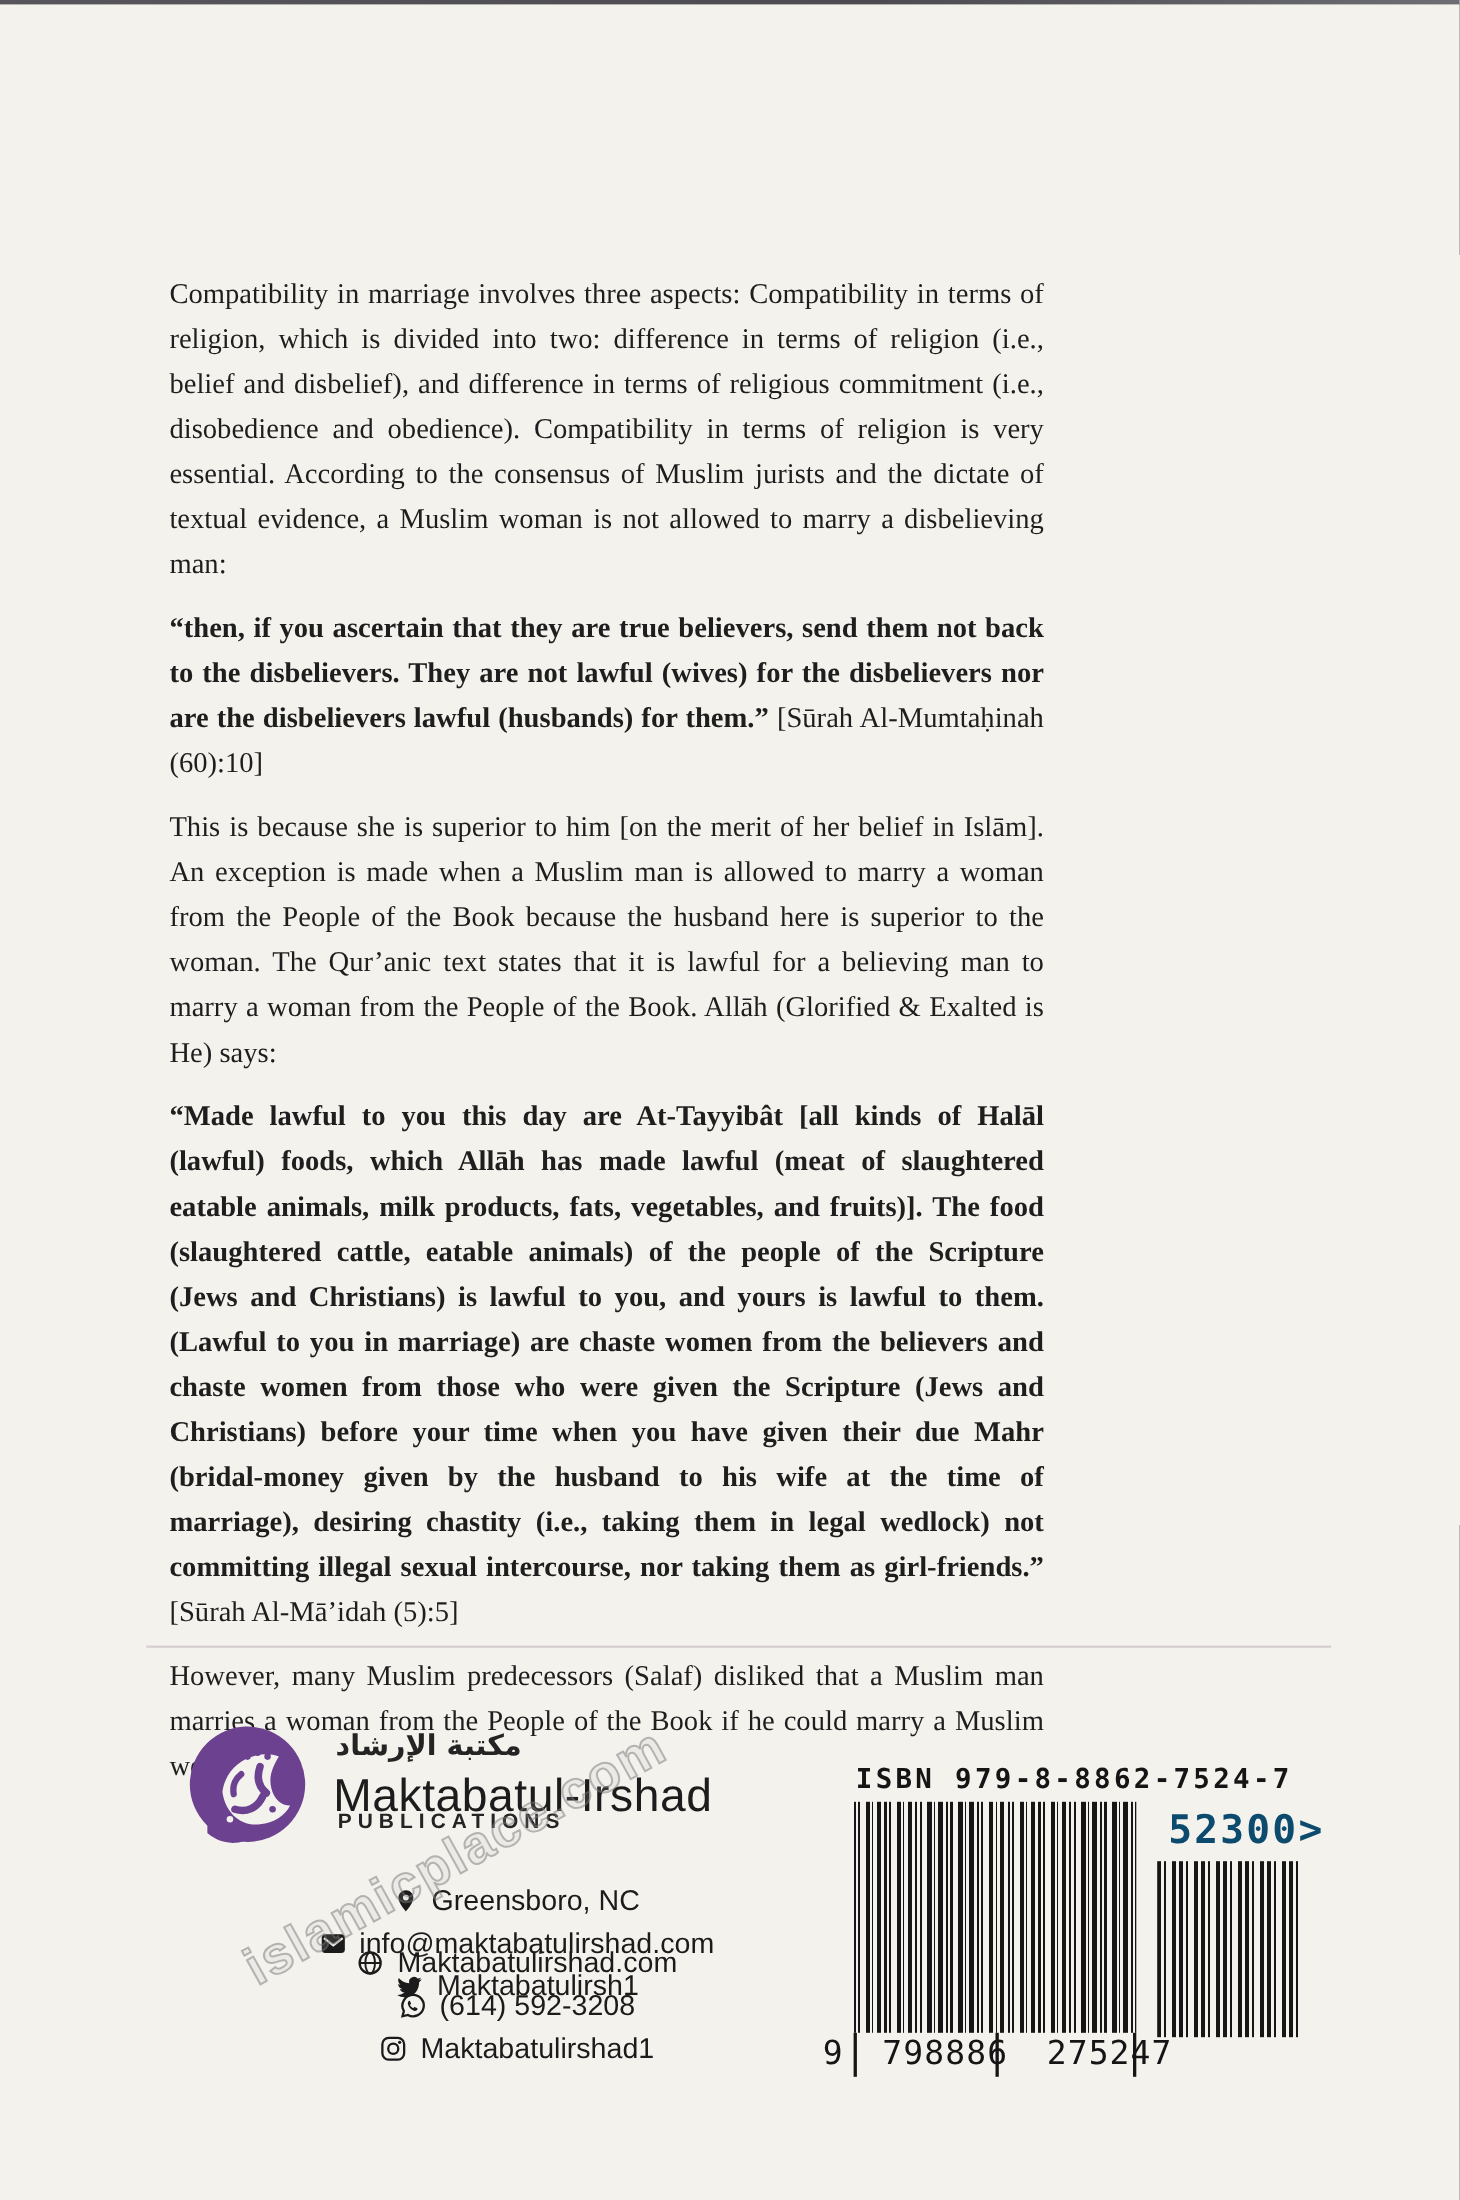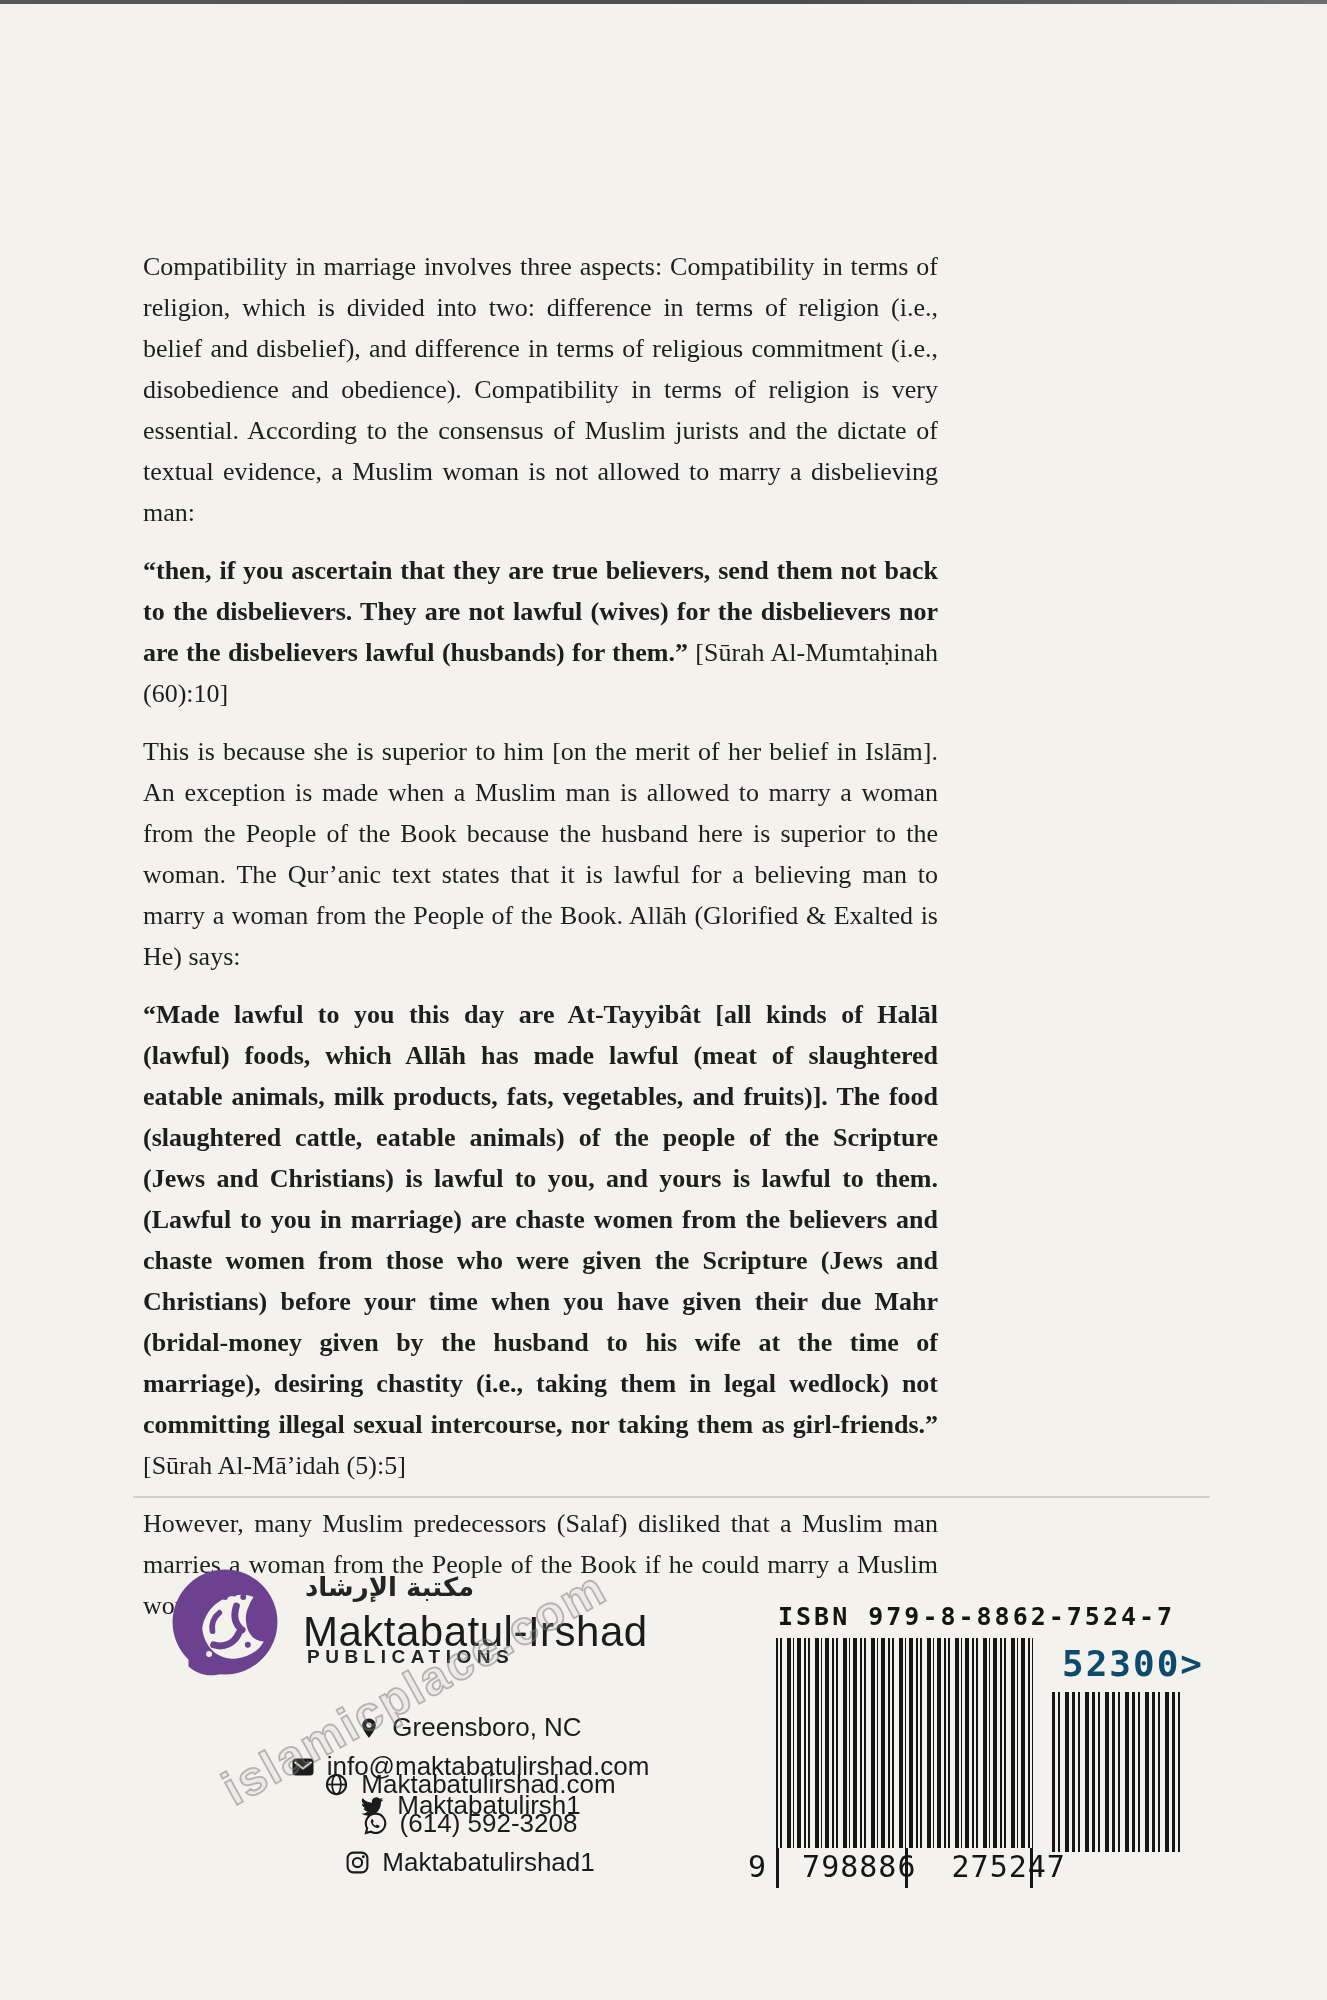--- a/index.html
+++ b/index.html
@@ -11,21 +11,21 @@
     font-family:"Liberation Serif", serif;
   }
   .top-edge{
     position:absolute;top:0;left:0;width:100%;height:4px;
     background:linear-gradient(90deg,#3a3a42 0%,#2e2e36 60%,#55555e 100%);
     opacity:.85;
   }
 
   
   .blurb{
-    position:absolute;left:143px;top:246px;width:795px;
+    position:absolute;left:154px;top:246px;width:795px;
     color:#1e1e1e;
   }
   .blurb p{
     margin:0 0 17px 0;
     font-size:26px;line-height:41px;
     text-align:justify;
   }
   .blurb p b{font-weight:700;}
   .blurb .ref{font-weight:400;}
 

